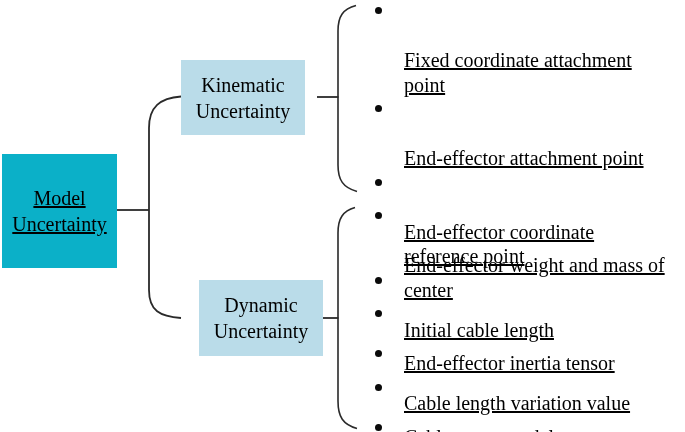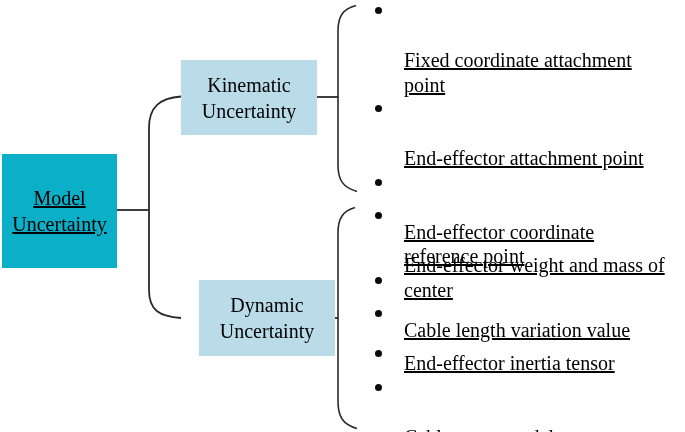--- a/index.html
+++ b/index.html
@@ -17,21 +17,21 @@
     display:flex;align-items:center;justify-content:center;
     text-align:center;
     font-size:20px;line-height:26px;
     white-space:pre-line;
   }
   .box-root{
     left:2px;top:154px;width:115px;height:114px;
     background:#0BB0C8;
     text-decoration:underline;
   }
-  .box-branch{background:#BADCE9;width:136px;align-items:center;}
+  .box-branch{background:#BADCE9;width:124px;align-items:center;}
   .box-kinematic{left:181px;top:60px;height:75px;}
   .box-dynamic{left:199px;top:280px;height:76px;}
   ul.factor-list{
     position:absolute;
     margin:0;padding:0;list-style:none;
     width:292px;
     font-size:20px;line-height:24.5px;
   }
   .list-top{left:374px;top:-1px;}
   .list-bottom{left:374px;top:204px;}
@@ -92,20 +92,24 @@
       <span class="dot"></span>
       <span>End-effector attachment point</span>
     </li>
     <li>
       <span class="dot"></span>
       <span>End-effector coordinate
 reference point</span>
     </li>
     <li>
       <span class="dot"></span>
+      <span>Initial cable length</span>
+    </li>
+    <li>
+      <span class="dot"></span>
       <span>Cable length variation value</span>
     </li>
     <li>
       <span class="dot"></span>
       
     </li>
   </ul>
 
   <ul class="factor-list list-bottom">
     <li>

